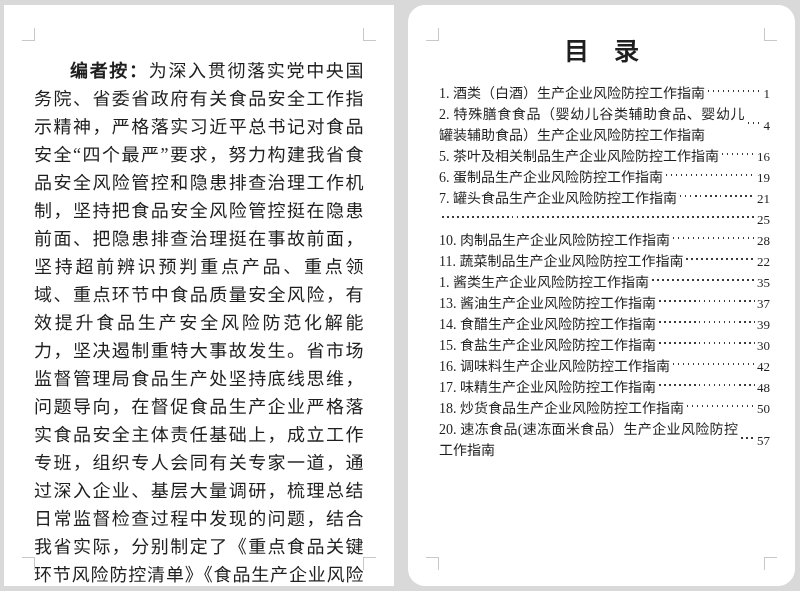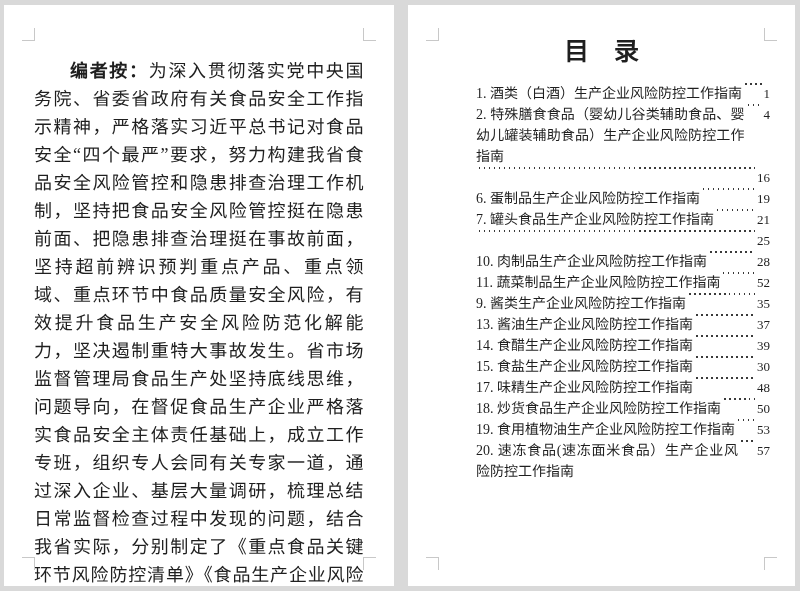--- a/index.html
+++ b/index.html
@@ -19,21 +19,21 @@
     width: 800px;
     height: 591px;
   }
   .page {
     position: absolute;
     top: 5px;
     height: 581px;
     background: #ffffff;
   }
   .page-left  { left: 4px;   width: 390px; }
-  .page-right { left: 408px; width: 387px; }
+  .page-right { left: 408px; width: 387px; border-radius: 17px; }
 
   
   .crop {
     position: absolute;
     width: 12px;
     height: 12px;
     pointer-events: none;
   }
   .crop.tl { left: 18px;  top: 23px;    border-right: 1px solid #c8c8c8; border-bottom: 1px solid #c8c8c8; }
   .crop.tr { right: 18px; top: 23px;    border-left: 1px solid #c8c8c8;  border-bottom: 1px solid #c8c8c8; }
@@ -64,24 +64,23 @@
     text-align: center;
     font-size: 25px;
     line-height: 30px;
     font-weight: bold;
   }
   .toc-list {
     margin: 16px 25px 0 31px;
   }
   .toc-entry {
     display: flex;
-    align-items: flex-start;
+    align-items: center;
     font-size: 14px;
     line-height: 21px;
-    margin-left: 37px;
   }
   .toc-text {
     flex: 0 1 auto;
     text-align: justify;
   }
   .toc-leader {
     flex: 1 1 14px;
     min-width: 14px;
     height: 2px;
     margin: 0 2px 5px 3px;
@@ -125,20 +124,21 @@
 
       <div class="toc-entry">
         <span class="toc-text">2. 特殊膳食食品（婴幼儿谷类辅助食品、婴幼儿罐装辅助食品）生产企业风险防控工作指南</span>
         <span class="toc-leader"></span>
         <span class="toc-pagenum">4</span>
       </div>
 
 
 
       <div class="toc-entry">
+        <span class="toc-text">5. 茶叶及相关制品生产企业风险防控工作指南</span>
         <span class="toc-leader"></span>
         <span class="toc-pagenum">16</span>
       </div>
 
       <div class="toc-entry">
         <span class="toc-text">6. 蛋制品生产企业风险防控工作指南</span>
         <span class="toc-leader"></span>
         <span class="toc-pagenum">19</span>
       </div>
 
@@ -156,25 +156,25 @@
 
       <div class="toc-entry">
         <span class="toc-text">10. 肉制品生产企业风险防控工作指南</span>
         <span class="toc-leader"></span>
         <span class="toc-pagenum">28</span>
       </div>
 
       <div class="toc-entry">
         <span class="toc-text">11. 蔬菜制品生产企业风险防控工作指南</span>
         <span class="toc-leader"></span>
-        <span class="toc-pagenum">52</span>
-      </div>
-
-      <div class="toc-entry">
-        <span class="toc-text">9. 酱类生产企业风险防控工作指南</span>
+        <span class="toc-pagenum">22</span>
+      </div>
+
+      <div class="toc-entry">
+        <span class="toc-text">1. 酱类生产企业风险防控工作指南</span>
         <span class="toc-leader"></span>
         <span class="toc-pagenum">35</span>
       </div>
 
       <div class="toc-entry">
         <span class="toc-text">13. 酱油生产企业风险防控工作指南</span>
         <span class="toc-leader"></span>
         <span class="toc-pagenum">37</span>
       </div>
 
@@ -183,38 +183,38 @@
         <span class="toc-leader"></span>
         <span class="toc-pagenum">39</span>
       </div>
 
       <div class="toc-entry">
         <span class="toc-text">15. 食盐生产企业风险防控工作指南</span>
         <span class="toc-leader"></span>
         <span class="toc-pagenum">30</span>
       </div>
 
+      <div class="toc-entry">
+        <span class="toc-text">16. 调味料生产企业风险防控工作指南</span>
+        <span class="toc-leader"></span>
+        <span class="toc-pagenum">42</span>
+      </div>
 
       <div class="toc-entry">
         <span class="toc-text">17. 味精生产企业风险防控工作指南</span>
         <span class="toc-leader"></span>
         <span class="toc-pagenum">48</span>
       </div>
 
       <div class="toc-entry">
         <span class="toc-text">18. 炒货食品生产企业风险防控工作指南</span>
         <span class="toc-leader"></span>
         <span class="toc-pagenum">50</span>
       </div>
 
-      <div class="toc-entry">
-        <span class="toc-text">19. 食用植物油生产企业风险防控工作指南</span>
-        <span class="toc-leader"></span>
-        <span class="toc-pagenum">53</span>
-      </div>
 
       <div class="toc-entry">
         <span class="toc-text">20. 速冻食品(速冻面米食品）生产企业风险防控工作指南</span>
         <span class="toc-leader"></span>
         <span class="toc-pagenum">57</span>
       </div>
     </div>
 
   </div>
 

